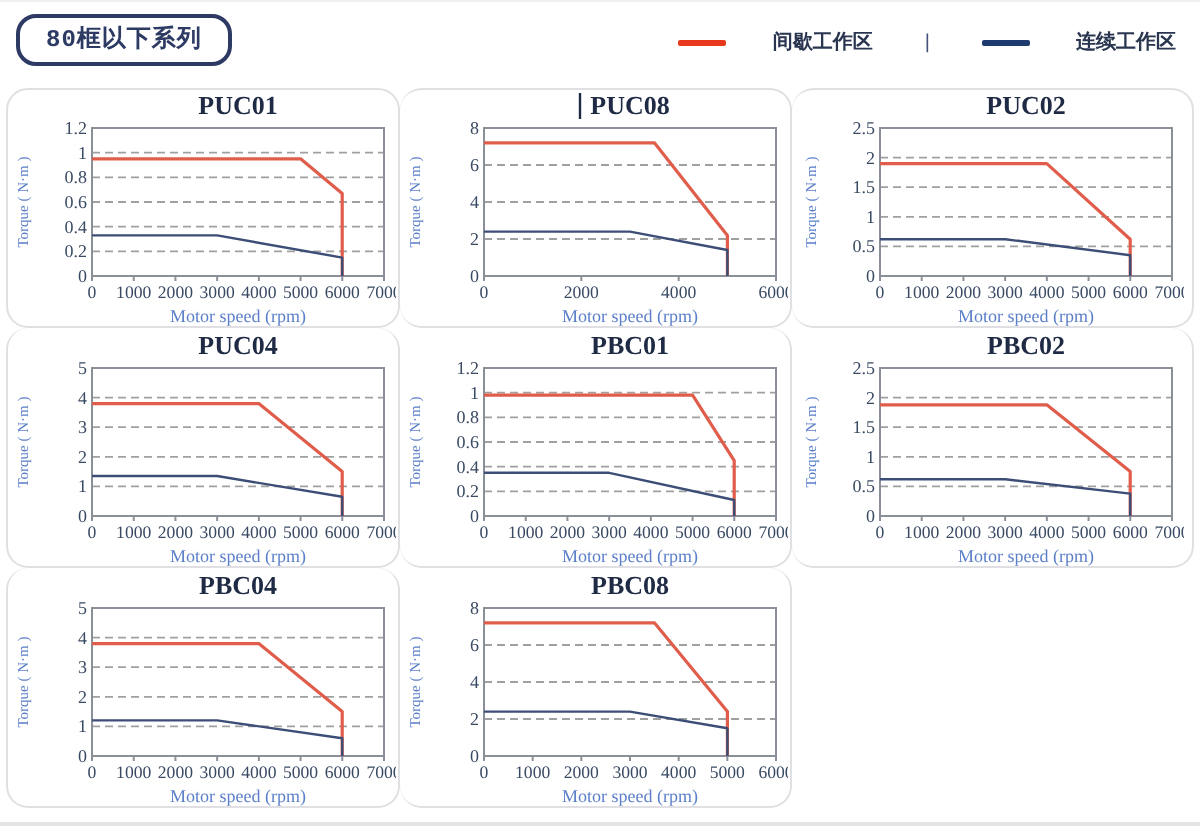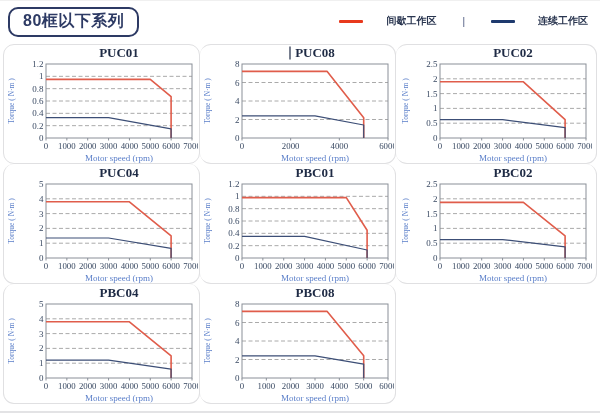--- a/index.html
+++ b/index.html
@@ -9,21 +9,21 @@
     border-top:1px solid #f0f0f0; border-bottom:2px solid #e3e3e5;
     overflow:hidden;
   }
   .topbar {
     height:43px; display:flex; justify-content:space-between;
     align-items:flex-start; padding:6px 8px 0 8px;
   }
   .series-chip {
     border:2px solid #2d3a64; border-radius:10px 10px 10px 10px;
     padding:2px 13px 3px 13px; color:#2d3a64; font-weight:bold;
-    font-size:16px; letter-spacing:0.5px; background:#fff;
+    font-size:12px; letter-spacing:0.5px; background:#fff;font-family:Liberation Mono, monospace;
   }
   .legend { display:flex; align-items:center; gap:23px; margin-top:7px; margin-right:4px; }
   .legend-line { width:24px; height:3px; border-radius:1px; display:inline-block; }
   .legend-label { font-size:10px; font-weight:bold; color:#2a3650; }
   .legend-sep { color:#44517a; font-size:10px; margin:0 3px; }
   .grid {
     margin:0 3px; display:grid;
     grid-template-columns:197px 196px 1fr;
     grid-auto-rows:120px;
   }

